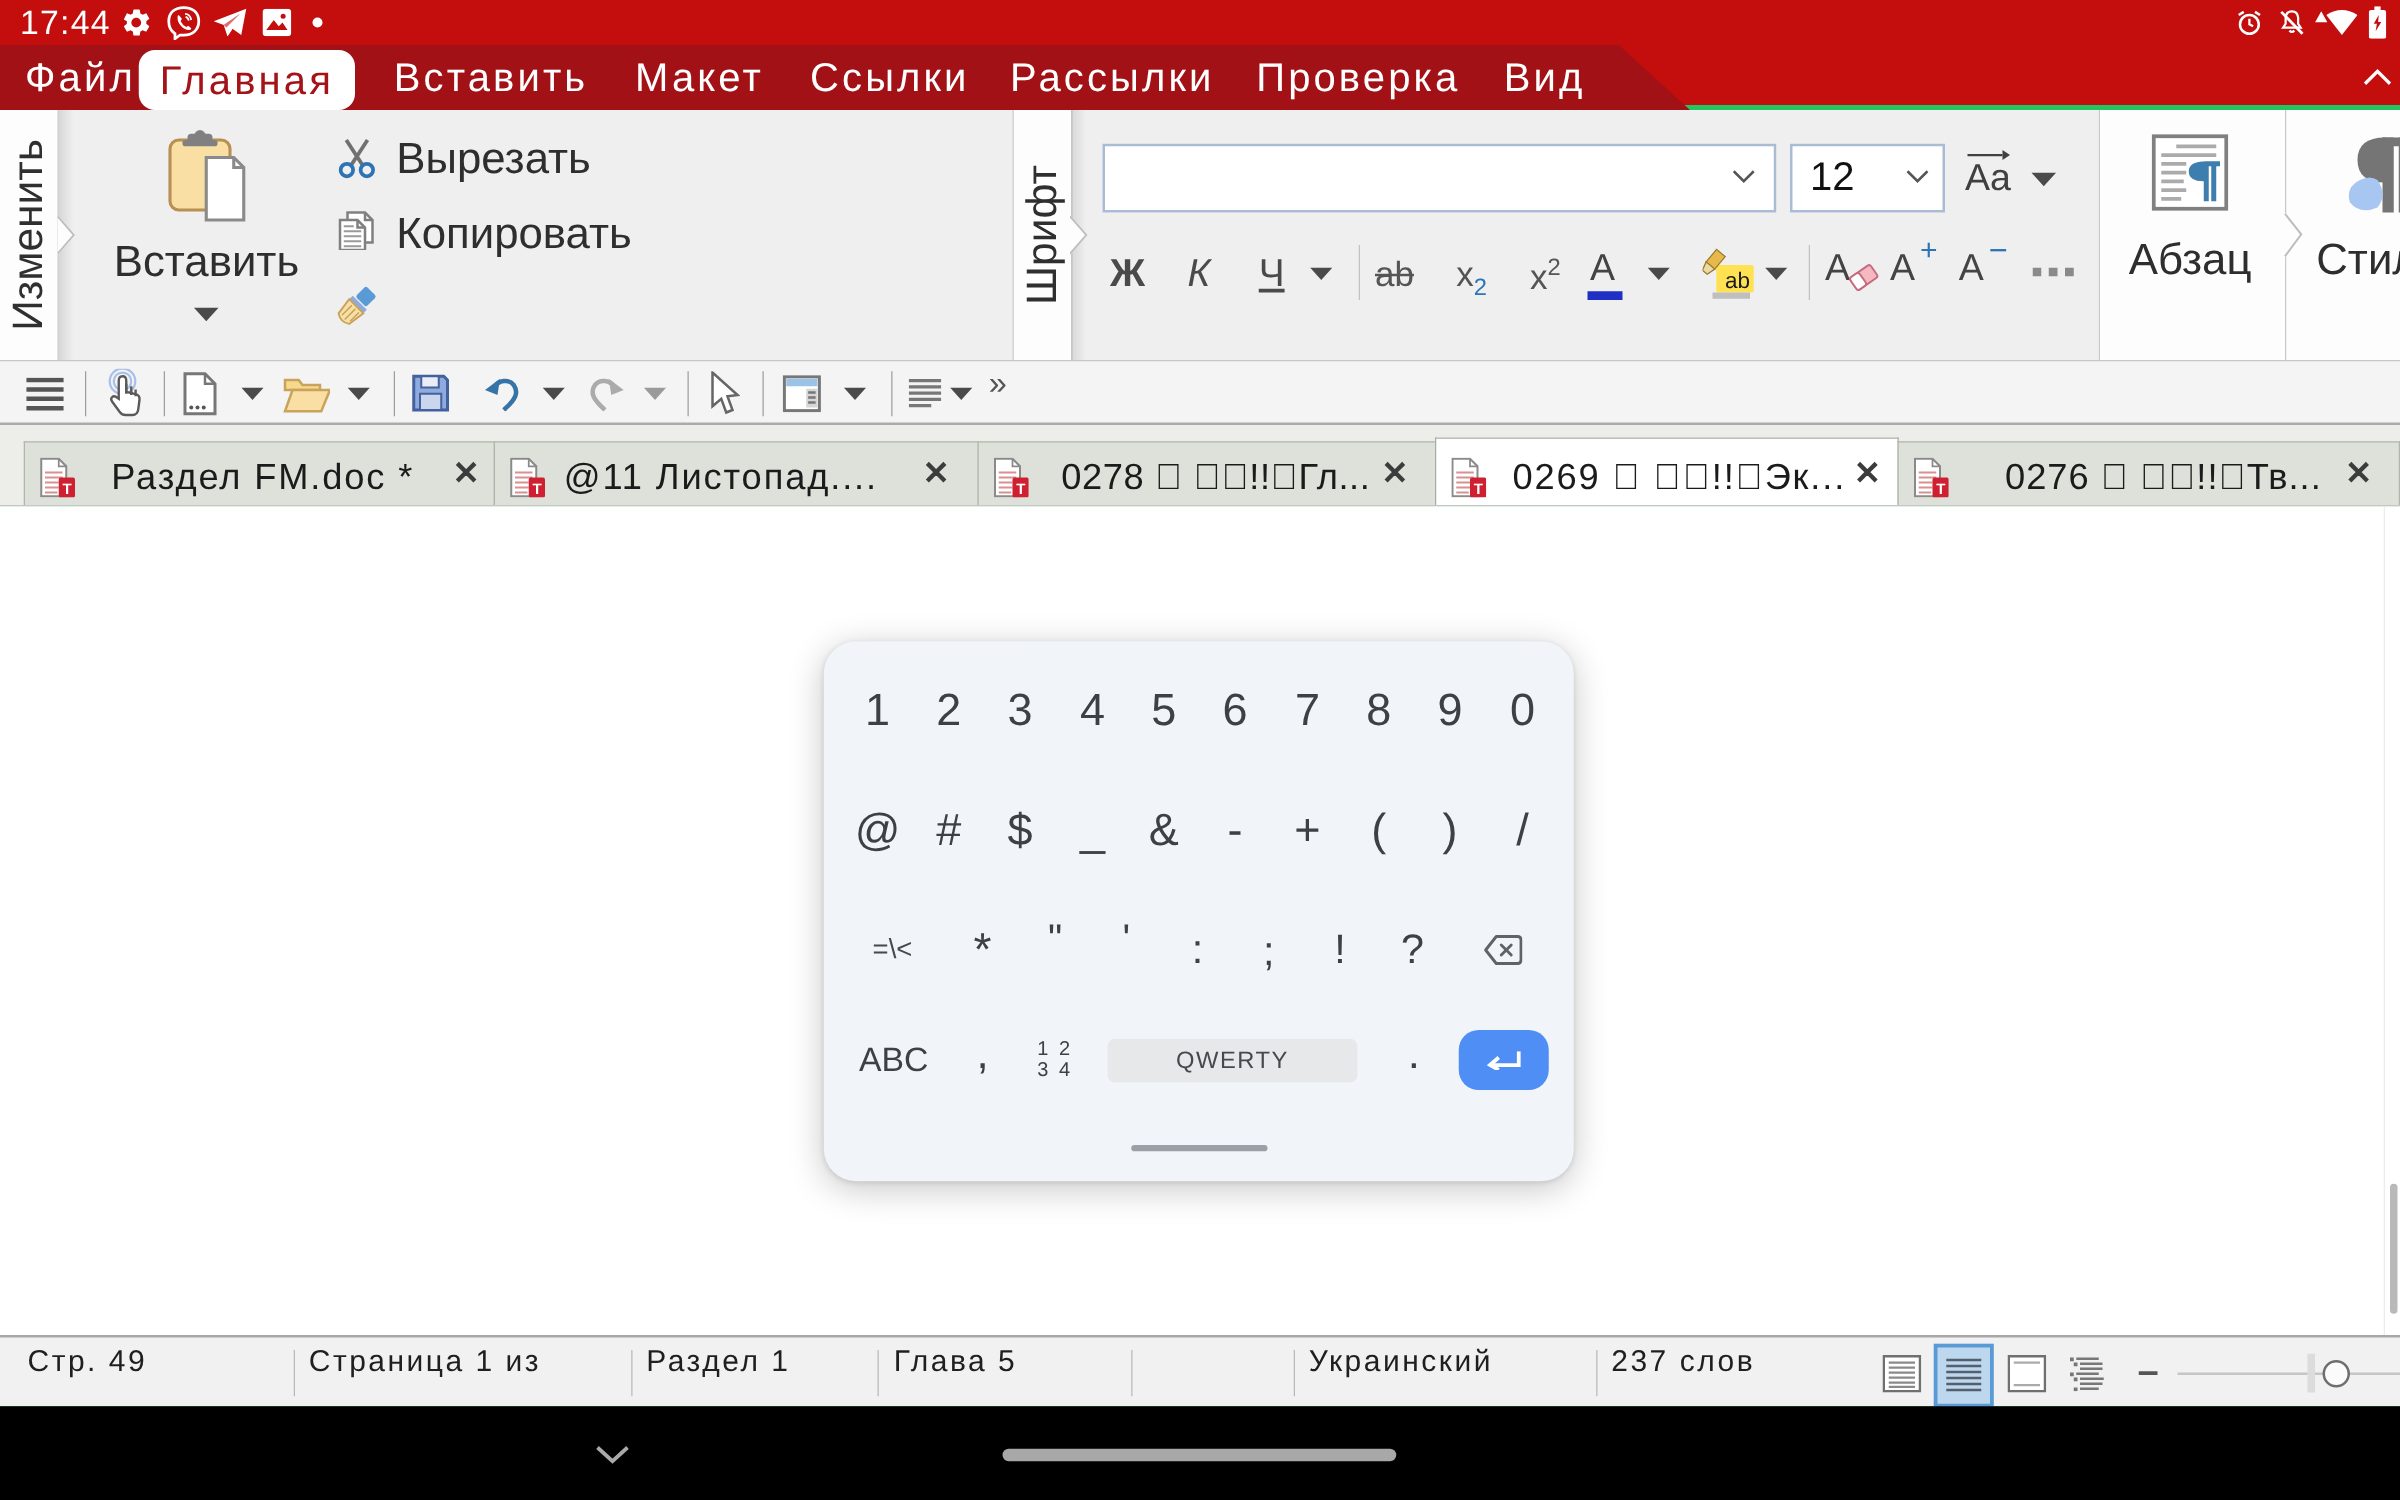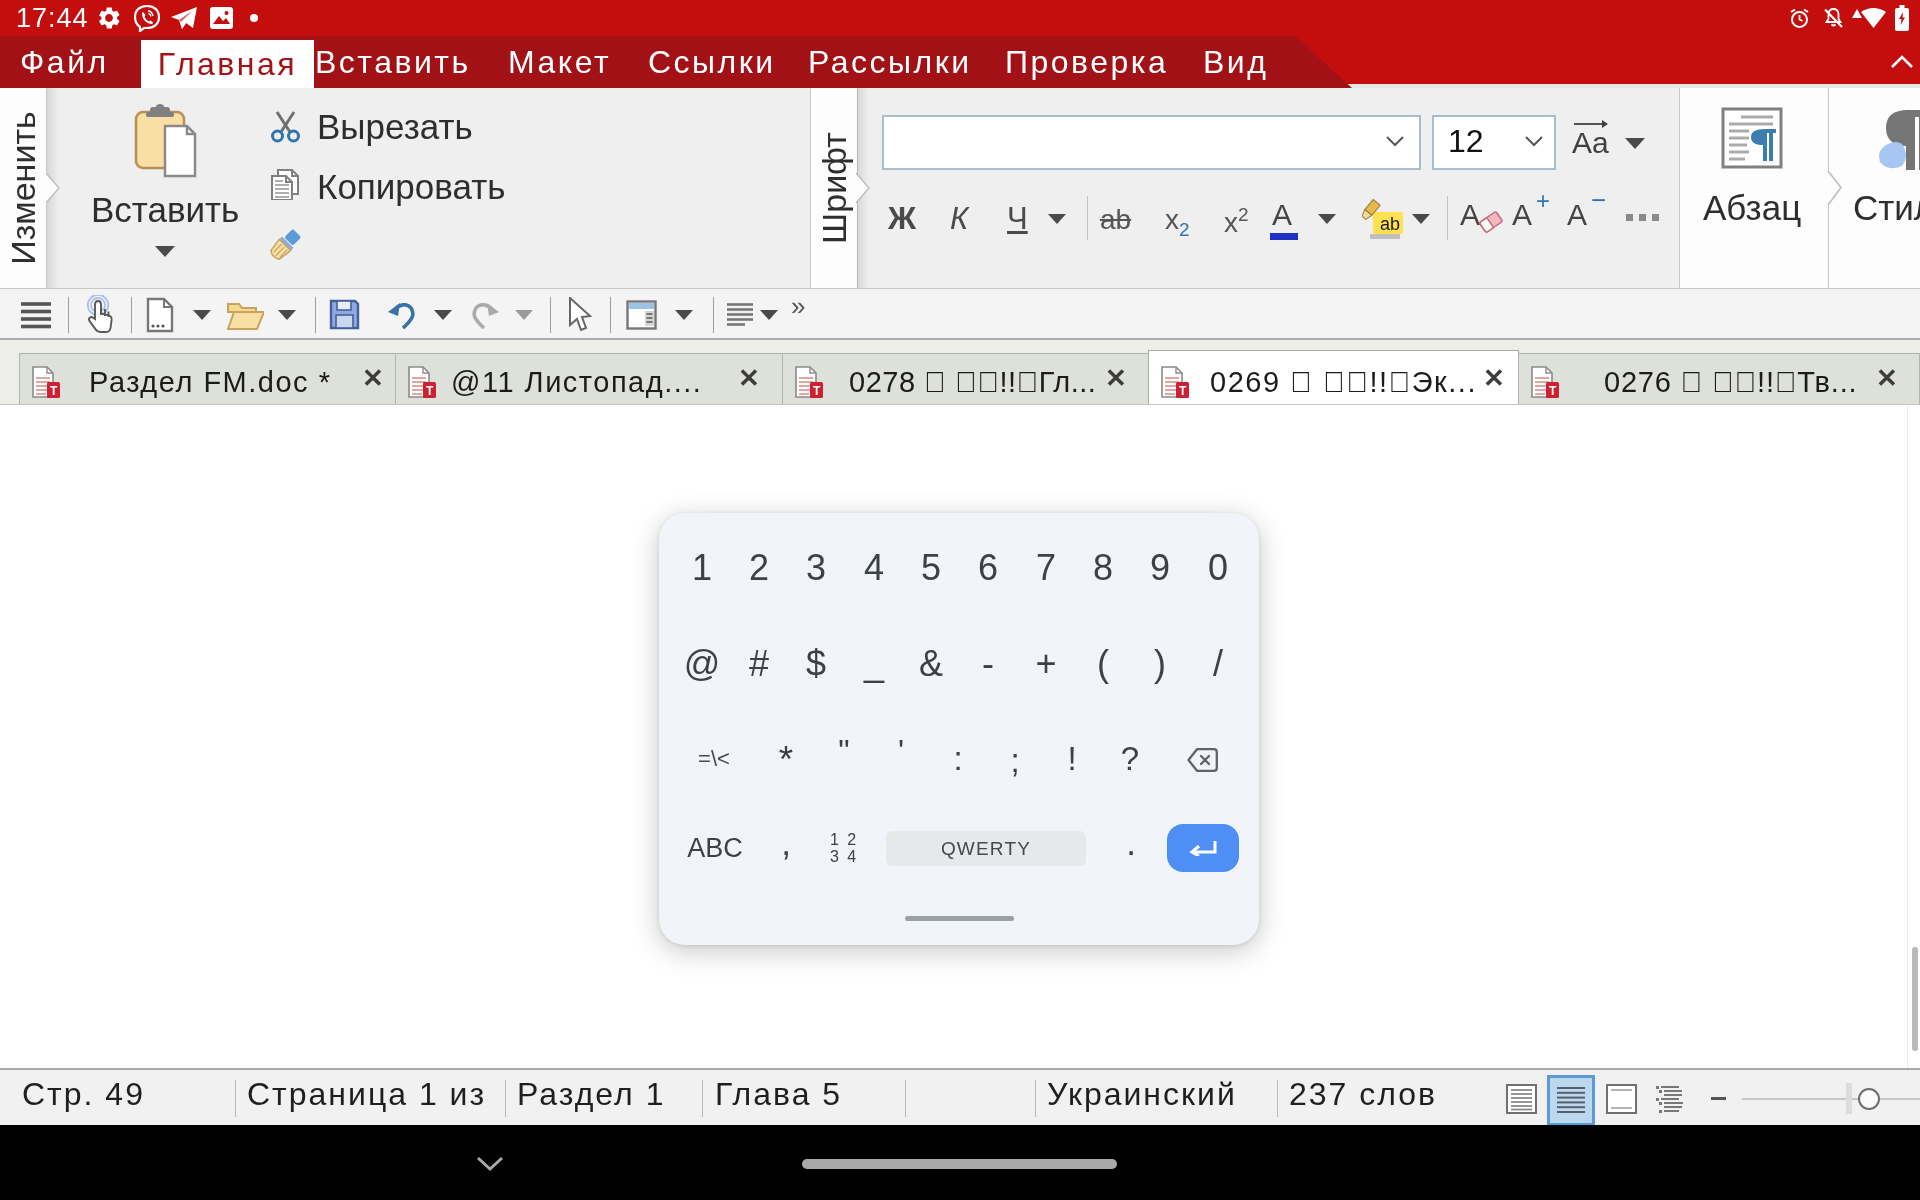--- a/index.html
+++ b/index.html
@@ -1,27 +1,27 @@
 <!DOCTYPE html>
 <html><head>
 <meta charset="utf-8">
 <style>
   html,body{margin:0;padding:0;}
   body{width:1920px;height:1200px;overflow:hidden;font-family:"Liberation Sans",sans-serif;}
-  #app{position:relative;width:1920px;height:1200px;background:#e5e5e5;overflow:hidden;}
+  #app{position:relative;width:1920px;height:1200px;background:#22c55e;overflow:hidden;}
   .abs{position:absolute;}
   
   #sbar{left:0;top:0;width:1920px;height:36px;background:#C40E0E;}
   #sbar .time{left:16px;top:3px;font-size:27px;color:#fff;letter-spacing:1px;}
   
   #menu{left:0;top:36px;width:1920px;height:48px;background:#C40E0E;}
   #menudark{left:0;top:0;width:1360px;height:52px;background:#A11115;
     clip-path:polygon(0 0,1295px 0,1352px 52px,0 52px);}
   .mitem{top:0;height:52px;line-height:52px;color:#fff;font-size:32px;letter-spacing:2.5px;}
-  #mtab{left:141px;top:4px;width:173px;height:48px;background:#fff;}
+  #mtab{left:111px;top:4px;width:173px;height:48px;background:#fff;border-radius:13px;}
   #mtab span{display:block;text-align:center;line-height:48px;font-size:32px;letter-spacing:2.5px;color:#A31318;}
   
   #ribbon{left:0;top:88px;width:1920px;height:200px;background:#EFEFEF;}
   .vstrip{top:0;width:46px;height:200px;background:#FDFDFD;}
   .vtext{position:absolute;left:50%;top:50%;transform:translate(-50%,-50%) rotate(-90deg);font-size:34px;color:#2F2F2F;white-space:nowrap;}
   .shade{top:0;width:12px;height:200px;background:linear-gradient(to right,rgba(0,0,0,0.10),rgba(0,0,0,0));}
   .rlabel{font-size:35px;color:#2E2E2E;white-space:nowrap;}
   .inbox{background:#fff;border:2px solid #A9BCD4;box-sizing:border-box;}
   
   #qbar{left:0;top:288px;width:1920px;height:52px;background:#F4F4F4;border-top:1px solid #C6C6C6;border-bottom:2px solid #ABABAB;box-sizing:border-box;}
@@ -34,21 +34,21 @@
   .dtab .cls{position:absolute;top:9px;font-size:26px;color:#3C3C3C;font-weight:bold;}
   .dicon{position:absolute;left:12px;top:12px;}
   
   #doc{left:0;top:405px;width:1920px;height:663px;background:#fff;}
   
   #kb{left:659px;top:513px;width:600px;height:432px;background:#F1F4F9;border-radius:26px;box-shadow:0 6px 28px rgba(0,0,0,0.22), 0 1px 4px rgba(0,0,0,0.10);}
   .key{position:absolute;transform:translate(-50%,-50%);color:#3C4146;}
   
   #bstat{left:0;top:1068px;width:1920px;height:57px;background:#F1F1F1;border-top:2px solid #A8A8A8;box-sizing:border-box;}
   .bsep{top:10px;width:1px;height:37px;background:#B9B9B9;}
-  .btxt{top:6px;font-size:32px;letter-spacing:2px;color:#1F1F1F;white-space:nowrap;}
+  .btxt{top:6px;font-size:24px;letter-spacing:2px;color:#1F1F1F;white-space:nowrap;}
   
   #nav{left:0;top:1125px;width:1920px;height:75px;background:#000;}
 </style>
 </head>
 <body>
 <div id="app">
   <div id="sbar" class="abs">
     <div class="abs time">17:44</div>
 
     <svg class="abs" style="left:96px;top:5px;" width="26" height="26" viewBox="0 0 24 24">

